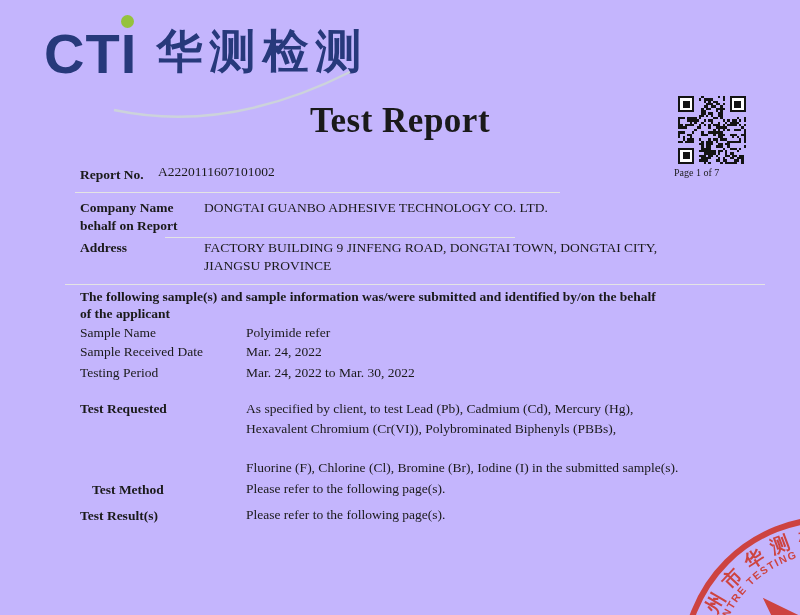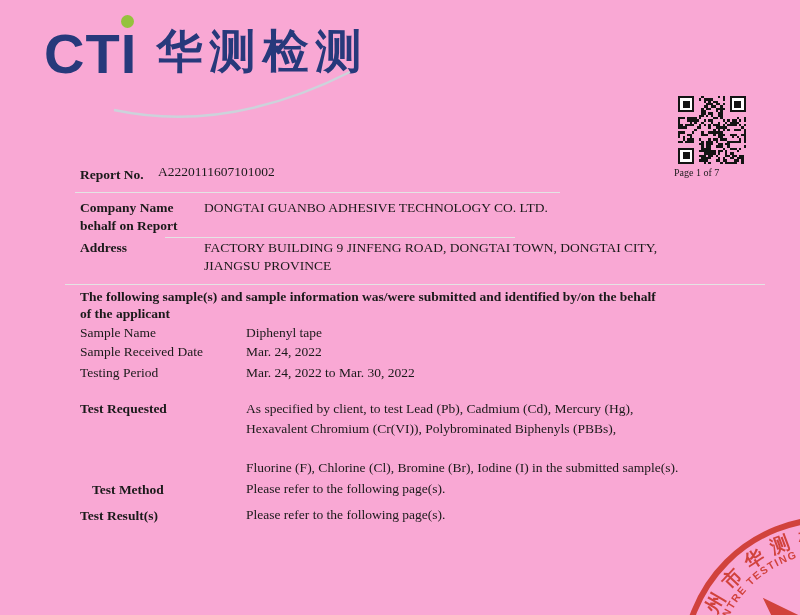--- a/index.html
+++ b/index.html
@@ -1,18 +1,18 @@
 <!DOCTYPE html>
 <html><head>
 <meta charset="utf-8">
 <style>
   html,body{margin:0;padding:0;background:#888;}
   .page{
     position:relative;width:800px;height:615px;margin:0 auto;
-    background:#f9a8d4;overflow:hidden;
+    background:#c4b5fd;overflow:hidden;
     font-family:"Liberation Serif","DejaVu Serif",serif;
     color:#1a1a1a;font-size:13.5px;
   }
   .abs{position:absolute;white-space:nowrap;}
   .b{font-weight:bold;}
   
   .logo{position:absolute;left:44px;top:26px;height:80px;}
   .logo-swoosh{position:absolute;left:28px;top:20px;pointer-events:none;}
   .logo-cti{
     position:relative;display:inline-block;
@@ -54,20 +54,21 @@
     <svg class="logo-swoosh" width="290" height="90" viewBox="0 0 290 90">
       <path d="M 42 64 Q 155 88 278 26" fill="none" stroke="#ccd3db" stroke-width="2.5"></path>
     </svg>
     <span class="logo-cti">
       <span>CTI</span>
       <span class="logo-dot"></span>
     </span>
     <span class="logo-zh">华测检测</span>
   </div>
 
+  <div class="title">Test Report</div>
 
   <div class="qr">
     <svg viewBox="0 0 58 58" shape-rendering="crispEdges">
         <g fill="#141414">
           <rect x="20" y="0" width="2" height="2"></rect>
           <rect x="34" y="0" width="2" height="2"></rect>
           <rect x="38" y="0" width="2" height="2"></rect>
           <rect x="18" y="2" width="2" height="2"></rect>
           <rect x="22" y="2" width="2" height="2"></rect>
           <rect x="24" y="2" width="2" height="2"></rect>
@@ -372,21 +373,21 @@
 
   <div class="abs b" style="left:80px;top:240px;">Address</div>
   <div class="abs" style="left:204px;top:240px;">FACTORY BUILDING 9 JINFENG ROAD, DONGTAI TOWN, DONGTAI CITY,</div>
   <div class="abs" style="left:204px;top:258px;">JIANGSU PROVINCE</div>
   <div class="rule" style="left:65px;top:284px;width:700px;"></div>
 
   <div class="abs b" style="left:80px;top:289px;">The following sample(s) and sample information was/were submitted and identified by/on the behalf</div>
   <div class="abs b" style="left:80px;top:306px;">of the applicant</div>
 
   <div class="abs" style="left:80px;top:325px;">Sample Name</div>
-  <div class="abs" style="left:246px;top:325px;">Diphenyl tape</div>
+  <div class="abs" style="left:246px;top:325px;">Polyimide refer</div>
   <div class="abs" style="left:80px;top:344px;">Sample Received Date</div>
   <div class="abs" style="left:246px;top:344px;">Mar. 24, 2022</div>
   <div class="abs" style="left:80px;top:365px;">Testing Period</div>
   <div class="abs" style="left:246px;top:365px;">Mar. 24, 2022 to Mar. 30, 2022</div>
 
   <div class="abs b" style="left:80px;top:401px;">Test Requested</div>
   <div class="abs" style="left:246px;top:421px;">Hexavalent Chromium (Cr(VI)), Polybrominated Biphenyls (PBBs),</div>
   <div class="abs" style="left:246px;top:401px;">As specified by client, to test Lead (Pb), Cadmium (Cd), Mercury (Hg),</div>
   <div class="abs" style="left:246px;top:460px;">Fluorine (F), Chlorine (Cl), Bromine (Br), Iodine (I) in the submitted sample(s).</div>
 

